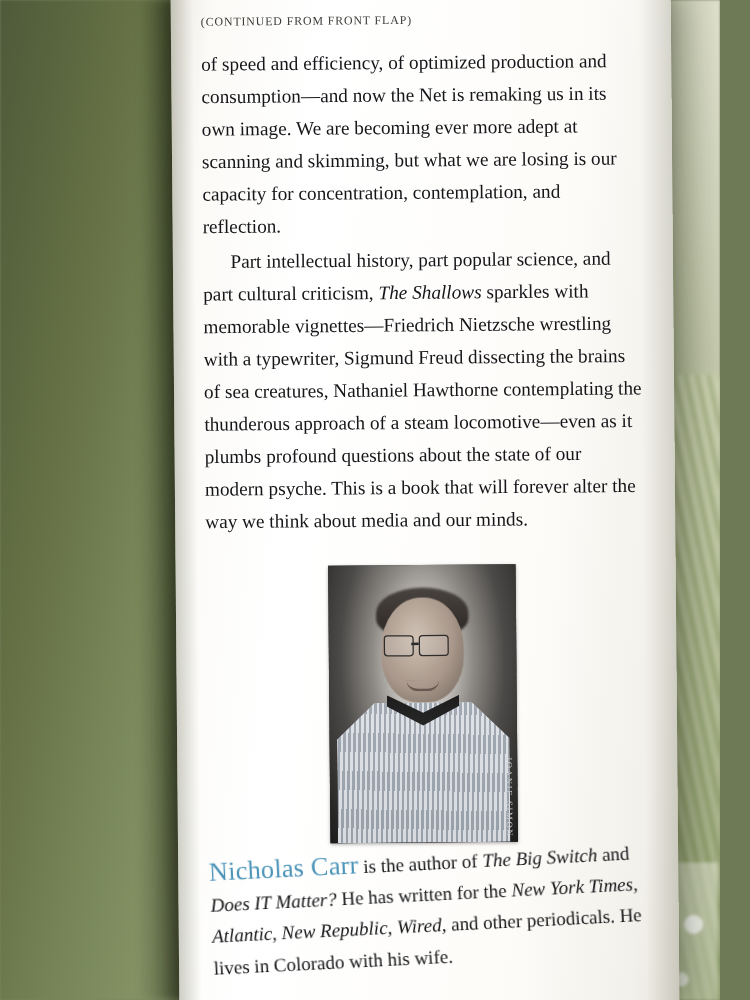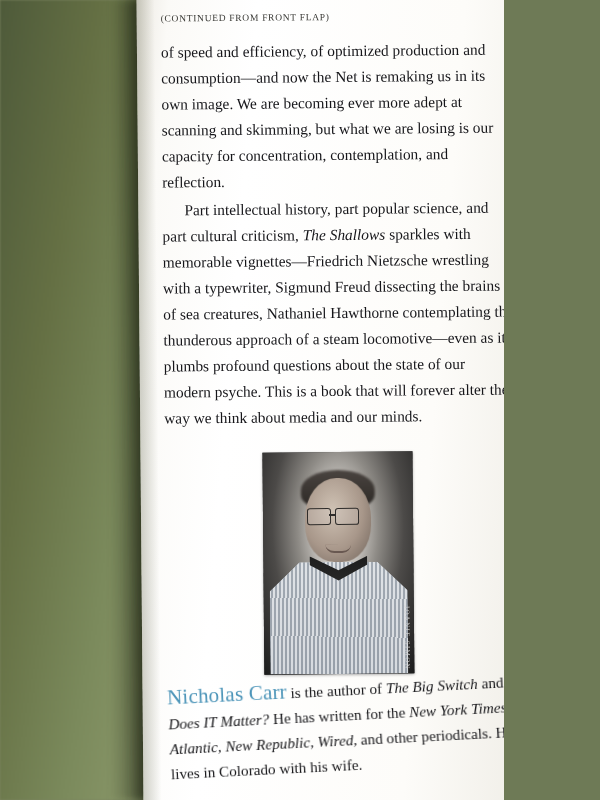--- a/index.html
+++ b/index.html
@@ -8,21 +8,21 @@
   }
   body {
     width: 600px;
     height: 800px;
     overflow: hidden;
     font-family: "Liberation Serif", serif;
     background: #6e7a56;
   }
   #page {
     position: relative;
-    width: 504px;
+    width: 576px;
     height: 800px;
     overflow: hidden;
     background: #7b8560;
   }
 
   
   .bg-left {
     position: absolute;
     left: 0; top: 0;
     width: 152px; height: 800px;

